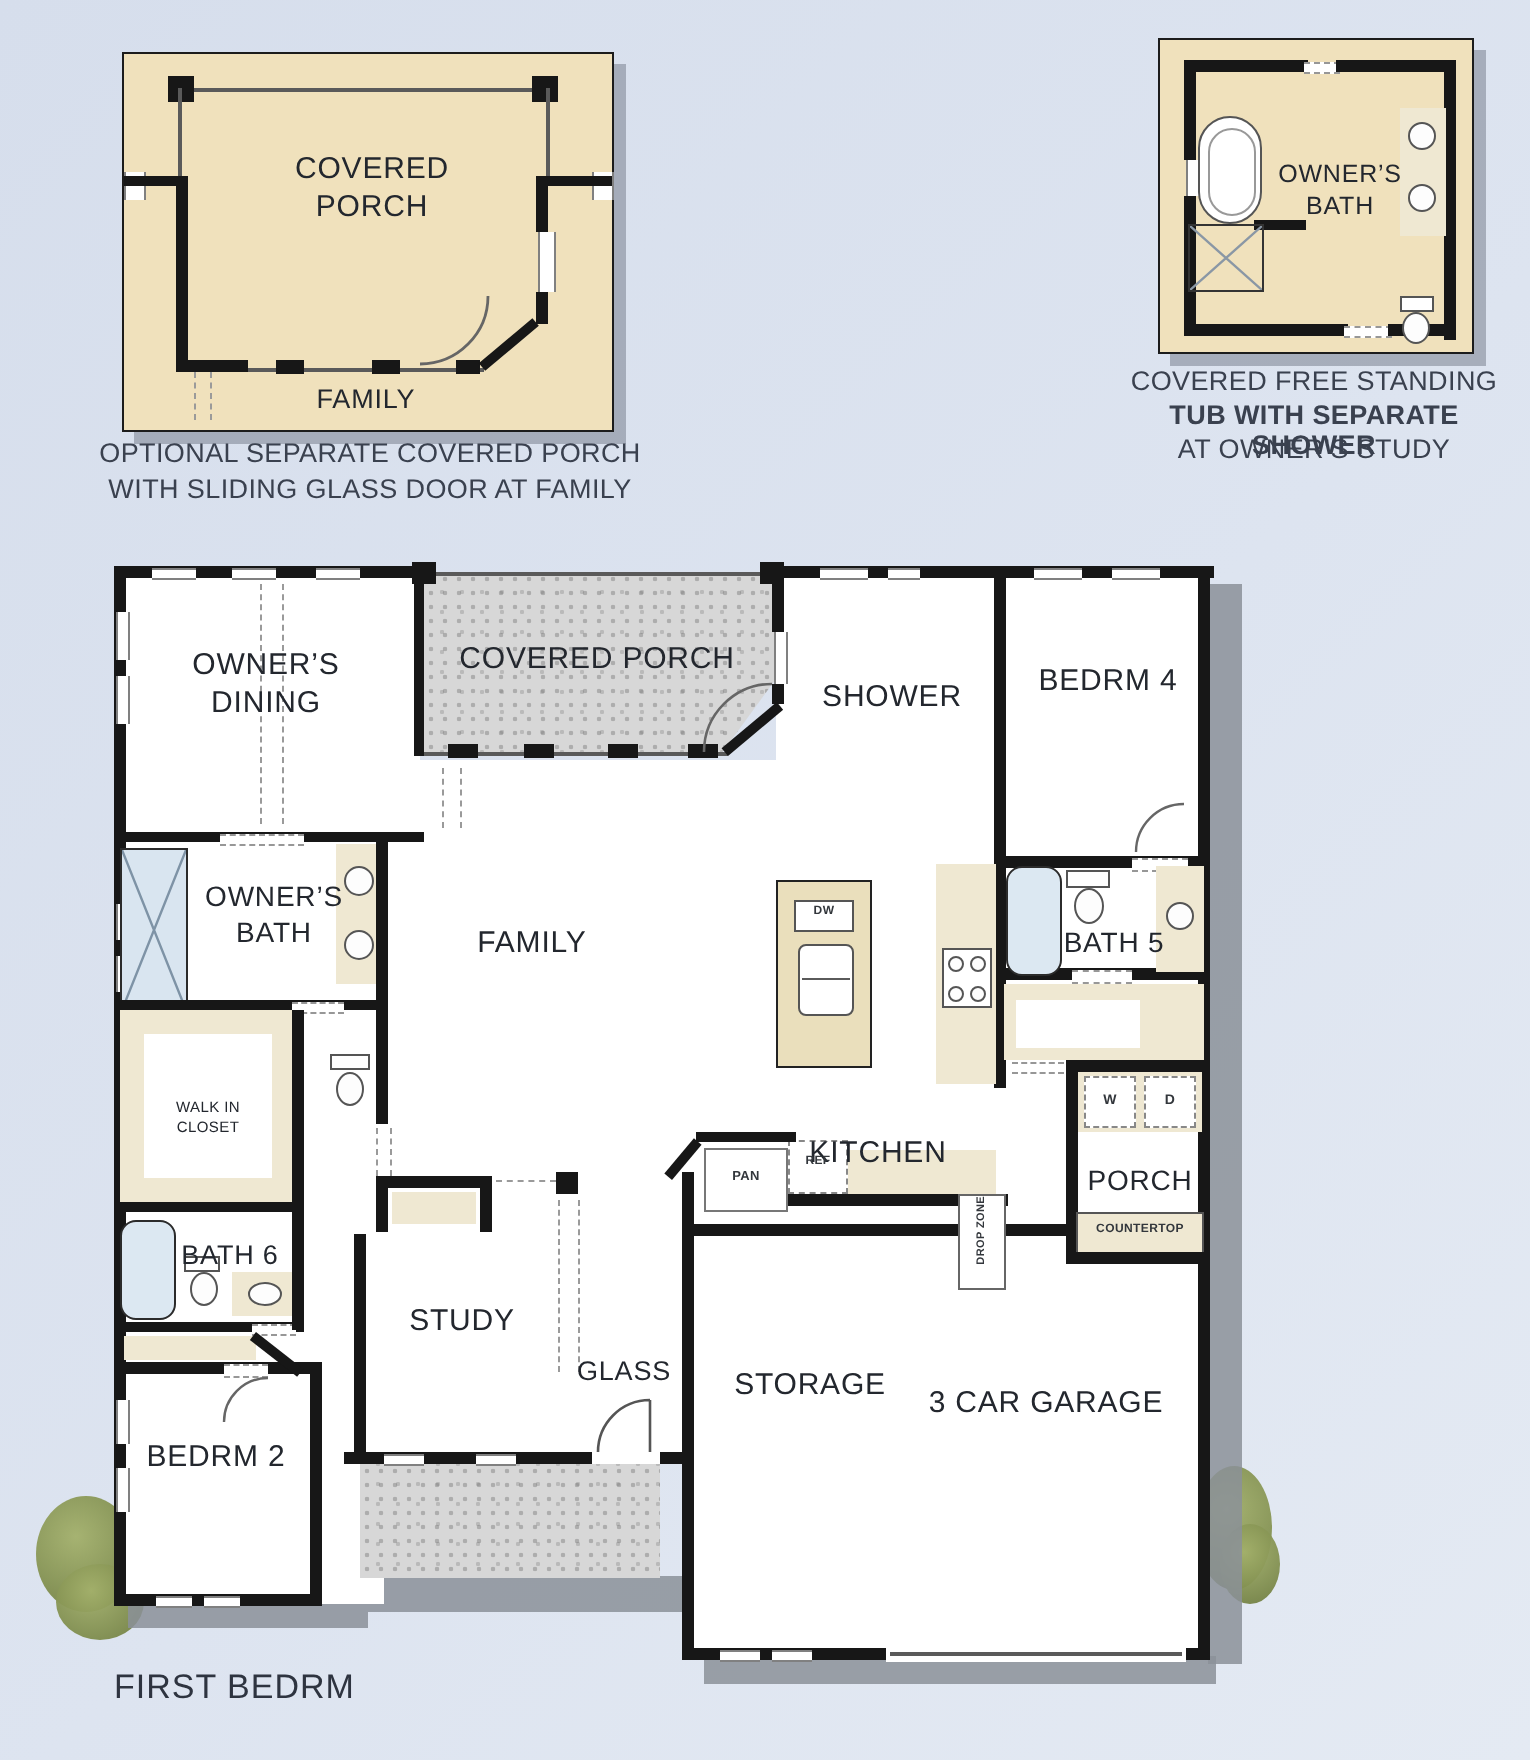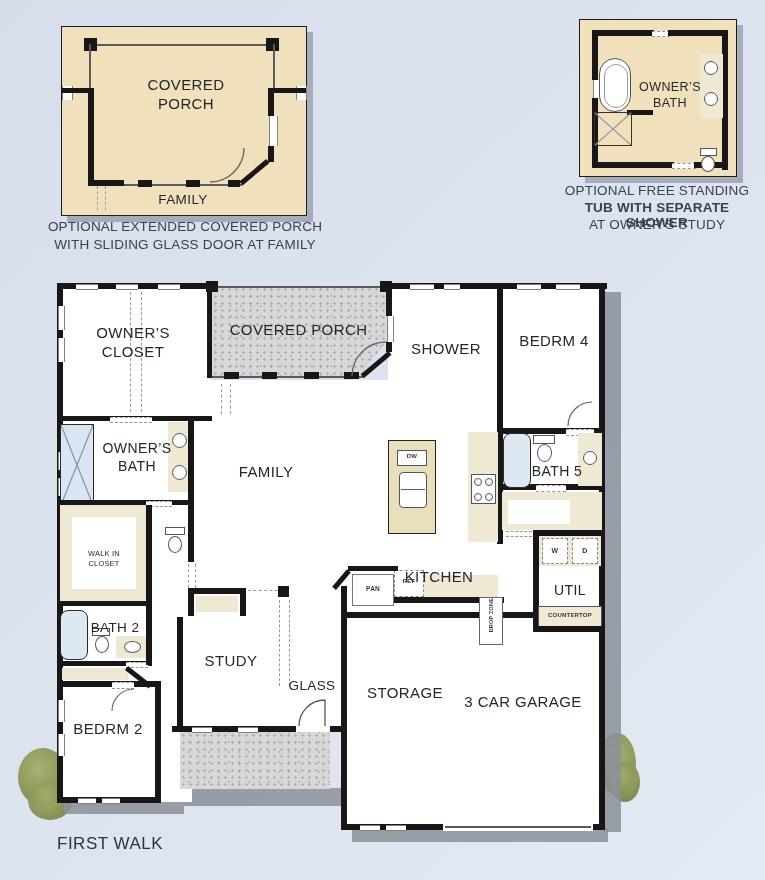--- a/index.html
+++ b/index.html
@@ -65,21 +65,21 @@
   <div class="winv" style="left:269px;top:116px;width:7px;height:30px;"></div>
   <div class="w" style="left:268px;top:146px;width:6px;height:16px;"></div>
   <div class="w" style="left:241px;top:181px;width:35px;height:5px;transform:rotate(-40deg);transform-origin:0 50%;"></div>
   <div class="arc" style="left:208px;top:146px;">
     <svg width="38" height="38" viewBox="0 0 38 38">
         <path d="M36 2 A34 34 0 0 1 2 36" stroke="#666" stroke-width="1.4" fill="none"></path>
       </svg>
   </div>
   <div class="lab" style="left:124px;top:75px;width:124px;font-size:15px;">COVERED PORCH</div>
   <div class="lab" style="left:142px;top:191px;width:82px;font-size:13.5px;">FAMILY</div>
-  <div class="caption" style="left:40px;top:219px;width:290px;font-size:13.5px;">OPTIONAL EXTENDED COVERED PORCH</div>
+  <div class="caption" style="left:40px;top:219px;width:290px;font-size:13.5px;">OPTIONAL SEPARATE COVERED PORCH</div>
   <div class="caption" style="left:40px;top:237px;width:290px;font-size:13.5px;">WITH SLIDING GLASS DOOR AT FAMILY</div>
 </div>
 
 <div>
   <div class="insetbox" style="left:579px;top:19px;width:158px;height:158px;"></div>
   <div class="w" style="left:592px;top:30px;width:62px;height:6px;"></div>
   <div class="doorh" style="left:652px;top:31px;width:18px;height:4px;"></div>
   <div class="w" style="left:668px;top:30px;width:60px;height:6px;"></div>
   <div class="w" style="left:592px;top:30px;width:6px;height:50px;"></div>
   <div class="winv" style="left:592.5px;top:80px;width:6px;height:18px;"></div>
@@ -95,21 +95,21 @@
   <div class="fixbox" style="left:599px;top:58px;width:32px;height:54px;border-radius:16px;border-width:1.4px;"></div>
   <div class="abs" style="left:604px;top:64px;width:22px;height:42px;border:1px solid #999;border-radius:12px;"></div>
   <div class="abs" style="left:594px;top:112px;width:36px;height:32px;border:1.2px solid #333;">
     <svg width="36" height="32" viewBox="0 0 36 32">
         <path d="M0 0 L36 32 M36 0 L0 32" stroke="#8a97a5" stroke-width="1.2"></path>
       </svg>
   </div>
   <div class="fixbox" style="left:700px;top:148px;width:17px;height:8px;"></div>
   <div class="circle" style="left:701px;top:156px;width:14px;height:16px;"></div>
   <div class="lab" style="left:629px;top:79px;width:82px;font-size:12.5px;">OWNER’S BATH</div>
-  <div class="caption" style="left:557px;top:183px;width:200px;font-size:13.5px;">OPTIONAL FREE STANDING</div>
+  <div class="caption" style="left:557px;top:183px;width:200px;font-size:13.5px;">COVERED FREE STANDING</div>
   <div class="caption" style="left:557px;top:200px;width:200px;font-size:13.5px;font-weight:bold;">TUB WITH SEPARATE SHOWER</div>
   <div class="caption" style="left:557px;top:217px;width:200px;font-size:13.5px;">AT OWNER’S STUDY</div>
 </div>
 
 <div>
 
   <div class="bush" style="left:18px;top:748px;width:50px;height:58px;"></div>
   <div class="bush" style="left:28px;top:782px;width:44px;height:38px;"></div>
   <div class="bush" style="left:598px;top:733px;width:38px;height:62px;"></div>
   <div class="bush" style="left:610px;top:762px;width:30px;height:40px;"></div>
@@ -285,39 +285,39 @@
   <div class="w" style="left:172px;top:726px;width:174px;height:6px;"></div>
   <div class="win" style="left:192px;top:727px;width:20px;height:4px;"></div>
   <div class="win" style="left:238px;top:727px;width:20px;height:4px;"></div>
   <div class="white" style="left:296px;top:726px;width:34px;height:6px;"></div>
   <div class="arc" style="left:297px;top:698px;">
     <svg width="30" height="30" viewBox="0 0 30 30">
         <path d="M28 28 L28 2 M28 2 A26 26 0 0 0 2 28" stroke="#555" stroke-width="1.3" fill="none"></path>
       </svg>
   </div>
 
-  <div class="lab" style="left:73px;top:323px;width:120px;font-size:15px;">OWNER’S CLOSET</div>
+  <div class="lab" style="left:73px;top:323px;width:120px;font-size:15px;">OWNER’S DINING</div>
   <div class="lab" style="left:226px;top:320px;width:145px;font-size:15px;">COVERED PORCH</div>
   <div class="lab" style="left:406px;top:339px;width:80px;font-size:15px;">SHOWER</div>
   <div class="lab" style="left:508px;top:331px;width:92px;font-size:15px;">BEDRM 4</div>
   <div class="lab" style="left:90px;top:440px;width:94px;font-size:14px;">OWNER’S BATH</div>
   <div class="lab" style="left:226px;top:462px;width:80px;font-size:15px;">FAMILY</div>
   <div class="lab" style="left:397px;top:567px;width:84px;font-size:15px;">KITCHEN</div>
   <div class="lab" style="left:522px;top:463px;width:70px;font-size:14px;">BATH 5</div>
   <div class="lab" style="left:80px;top:549px;width:48px;font-size:7.5px;letter-spacing:.2px;">WALK IN CLOSET</div>
-  <div class="lab" style="left:542px;top:582px;width:56px;font-size:14px;">UTIL</div>
-  <div class="lab" style="left:84px;top:619px;width:62px;font-size:13.5px;">BATH 2</div>
+  <div class="lab" style="left:542px;top:582px;width:56px;font-size:14px;">PORCH</div>
+  <div class="lab" style="left:84px;top:619px;width:62px;font-size:13.5px;">BATH 6</div>
   <div class="lab" style="left:196px;top:651px;width:70px;font-size:15px;">STUDY</div>
   <div class="lab" style="left:283px;top:677px;width:58px;font-size:13.5px;">GLASS</div>
   <div class="lab" style="left:66px;top:719px;width:84px;font-size:15px;">BEDRM 2</div>
   <div class="lab" style="left:364px;top:683px;width:82px;font-size:15px;">STORAGE</div>
   <div class="lab" style="left:461px;top:692px;width:124px;font-size:15px;">3 CAR GARAGE</div>
 
   <div class="slab" style="left:397px;top:453px;width:30px;font-size:6px;">DW</div>
   <div class="slab" style="left:394px;top:578px;width:30px;font-size:6px;">REF</div>
   <div class="slab" style="left:352px;top:585px;width:42px;font-size:6.5px;">PAN</div>
   <div class="slab" style="left:468px;top:612px;width:46px;font-size:5.5px;transform:rotate(-90deg);">DROP ZONE</div>
   <div class="slab" style="left:542px;top:547px;width:26px;font-size:7px;">W</div>
   <div class="slab" style="left:572px;top:547px;width:26px;font-size:7px;">D</div>
   <div class="slab" style="left:538px;top:612px;width:64px;font-size:6px;">COUNTERTOP</div>
 
-  <div class="lab" style="left:57px;top:833px;width:140px;font-size:17px;text-align:left;letter-spacing:.5px;color:#2e3440;">FIRST WALK</div>
+  <div class="lab" style="left:57px;top:833px;width:140px;font-size:17px;text-align:left;letter-spacing:.5px;color:#2e3440;">FIRST BEDRM</div>
 </div>
 
 </body></html>

